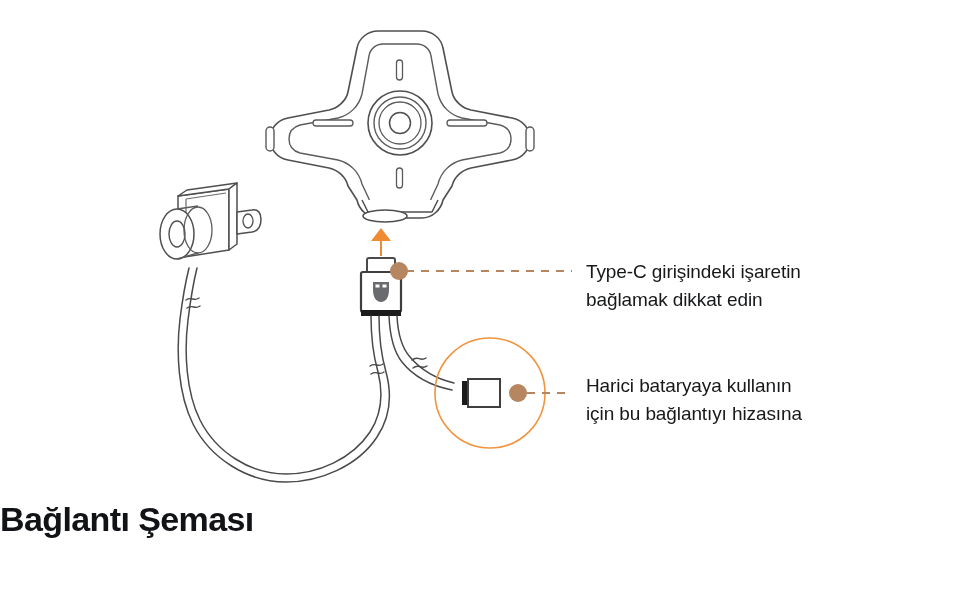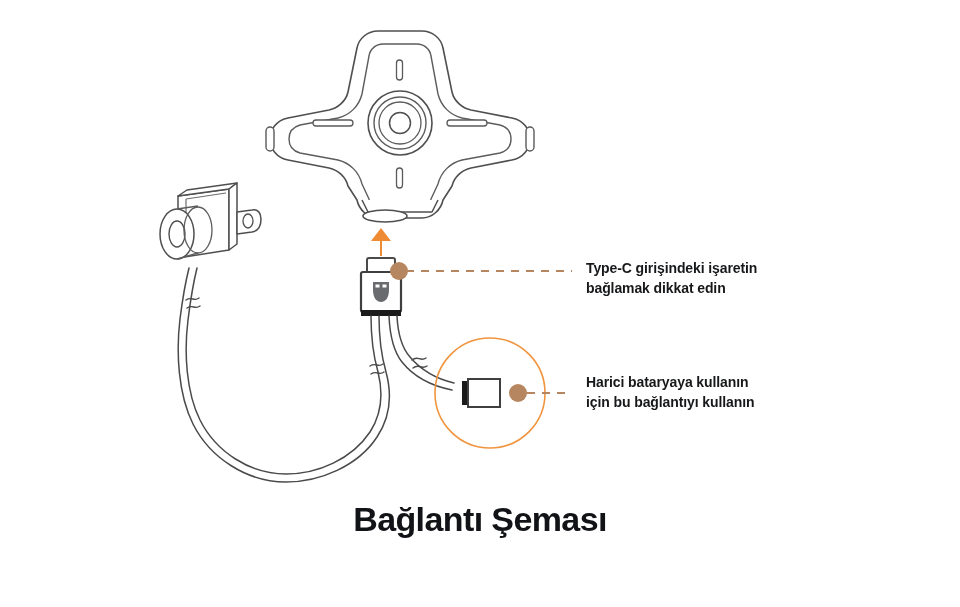--- a/index.html
+++ b/index.html
@@ -20,22 +20,22 @@
   #diagram-svg {
     position: absolute;
     left: 0;
     top: 0;
     width: 960px;
     height: 607px;
   }
   .callout {
     position: absolute;
     font-family: "Liberation Sans", sans-serif;
-    font-weight: bold;
-    font-size: 14px;
+    font-weight: normal;
+    font-size: 19px;
     line-height: 1.45;
     color: #17181a;
     letter-spacing: -0.1px;
     white-space: nowrap;
   }
   .callout .line {
     display: block;
   }
   #callout-typec {
     left: 586px;
@@ -43,21 +43,20 @@
   }
   #callout-battery {
     left: 586px;
     top: 372px;
   }
   #diagram-title {
     position: absolute;
     left: 0;
     top: 500px;
     width: 960px;
-    text-align: center;
     font-family: "Liberation Sans", sans-serif;
     font-weight: bold;
     font-size: 34px;
     letter-spacing: -0.6px;
     color: #121316;
   }
   .wm {
     position: absolute;
     left: 640px;
     top: 372px;
@@ -261,18 +260,18 @@
   </svg>
 
 
   <div class="callout" id="callout-typec">
     <span class="line">Type-C girişindeki işaretin</span>
     <span class="line">bağlamak dikkat edin</span>
   </div>
 
   <div class="callout" id="callout-battery">
     <span class="line">Harici bataryaya kullanın</span>
-    <span class="line">için bu bağlantıyı kullanın</span>
+    <span class="line">için bu bağlantıyı hizasına</span>
   </div>
 
   <div id="diagram-title">Bağlantı Şeması</div>
 
 </div>
 
 </body></html>

